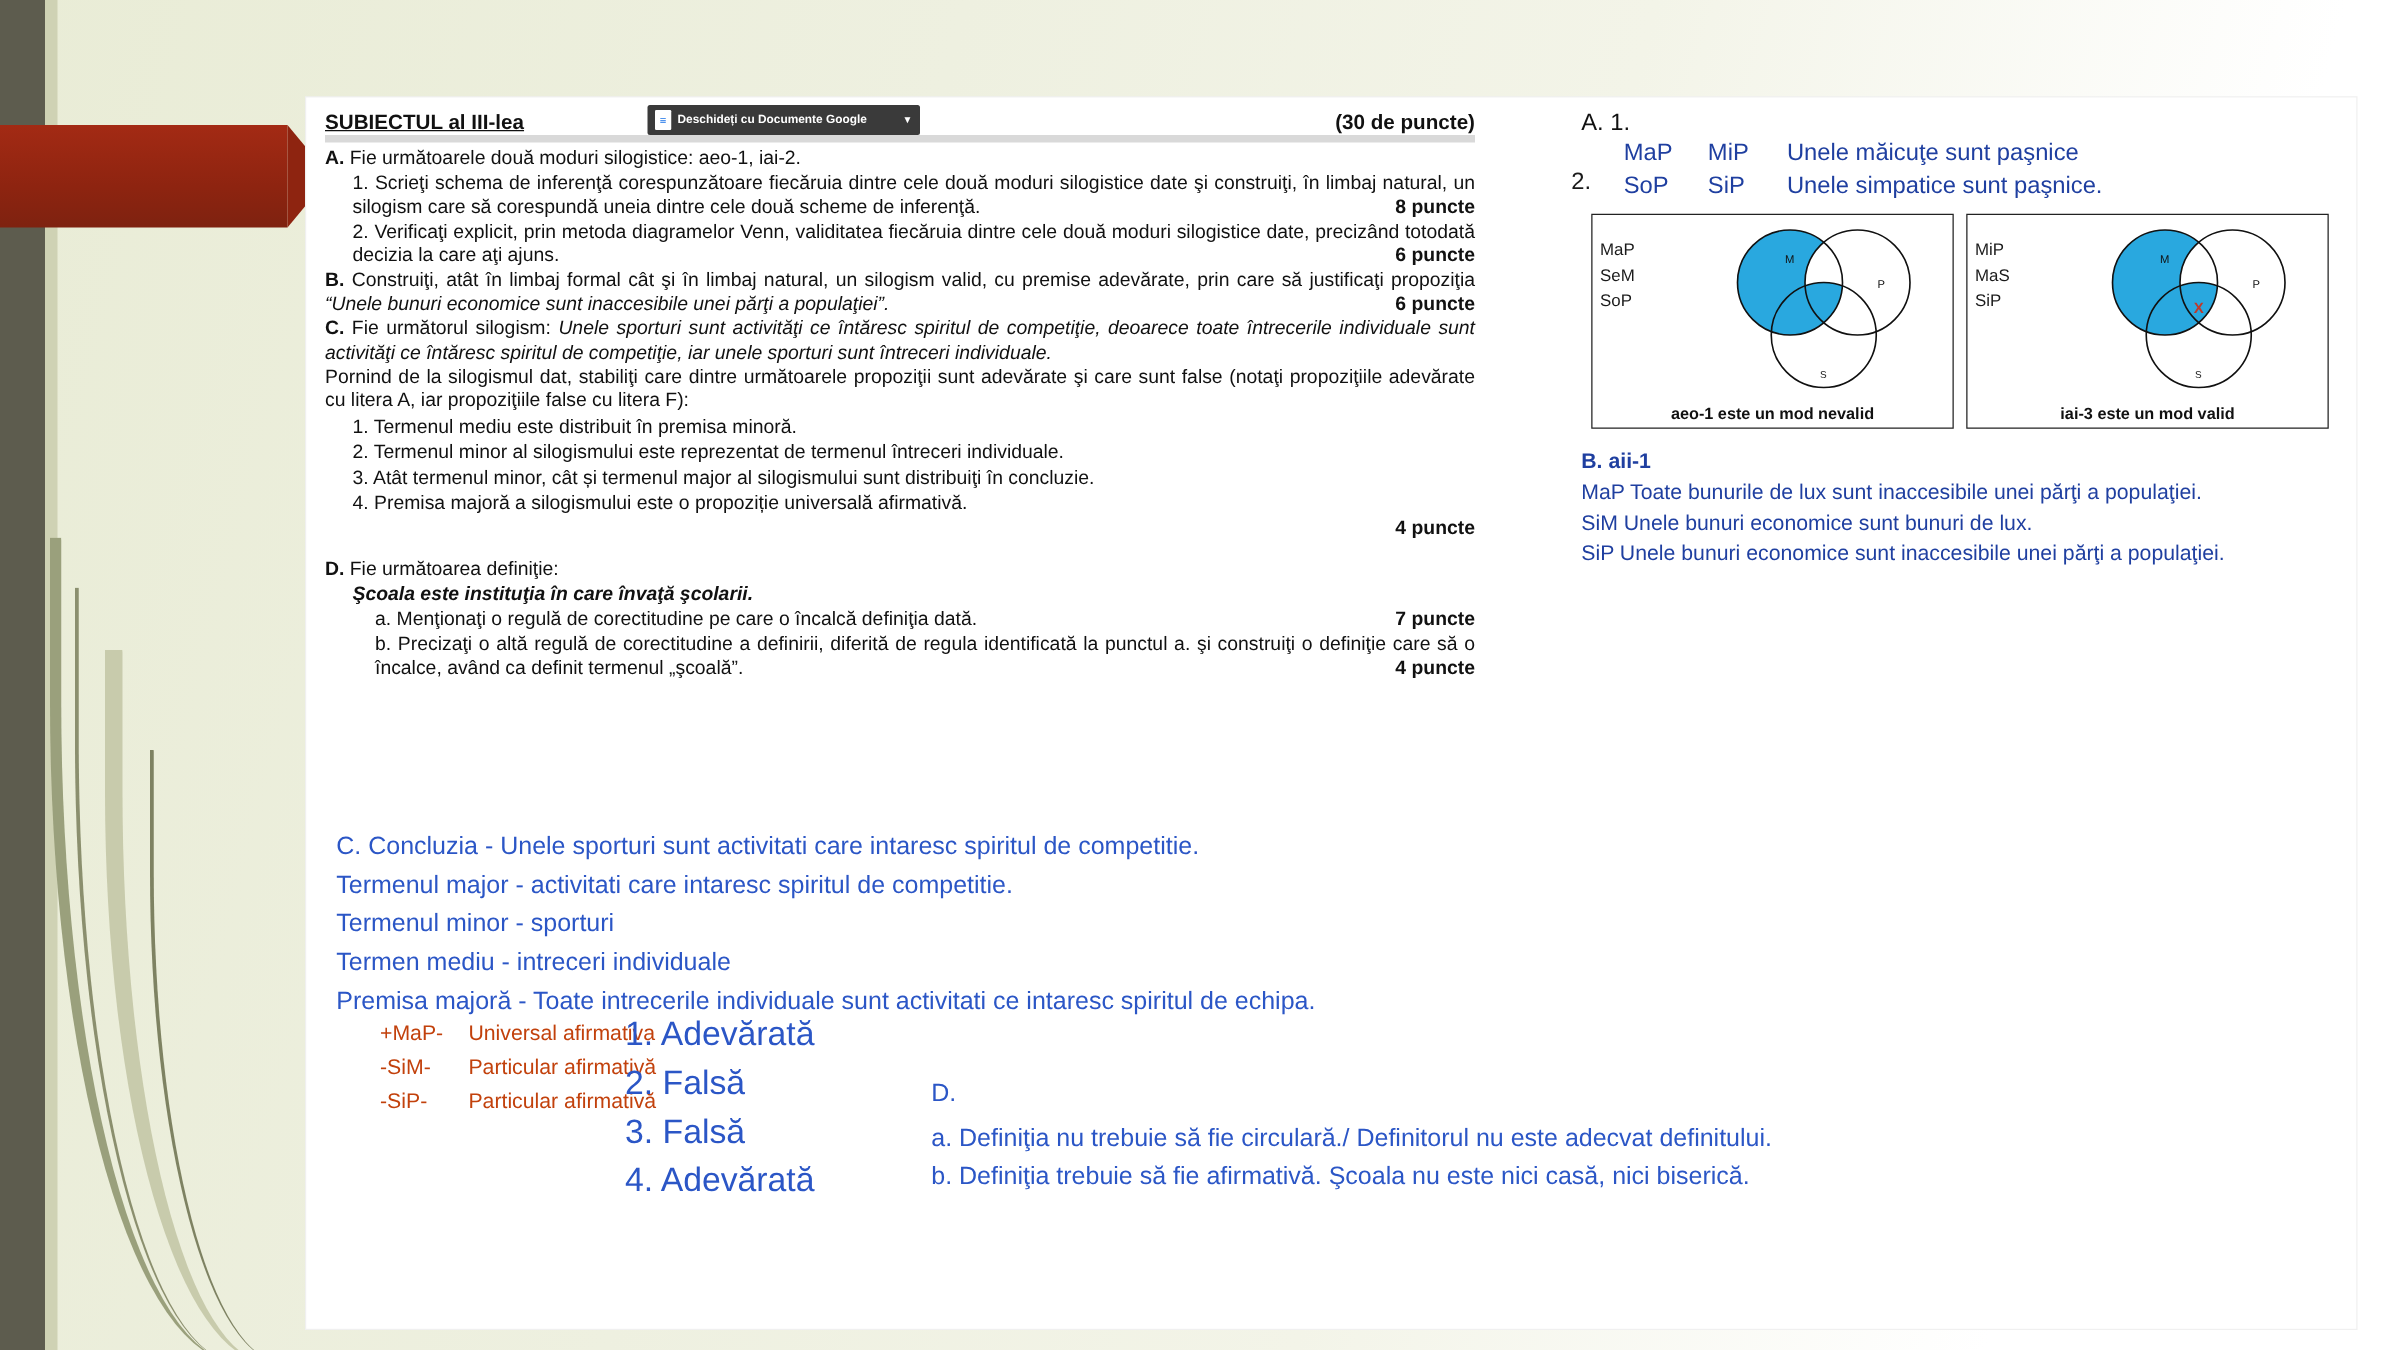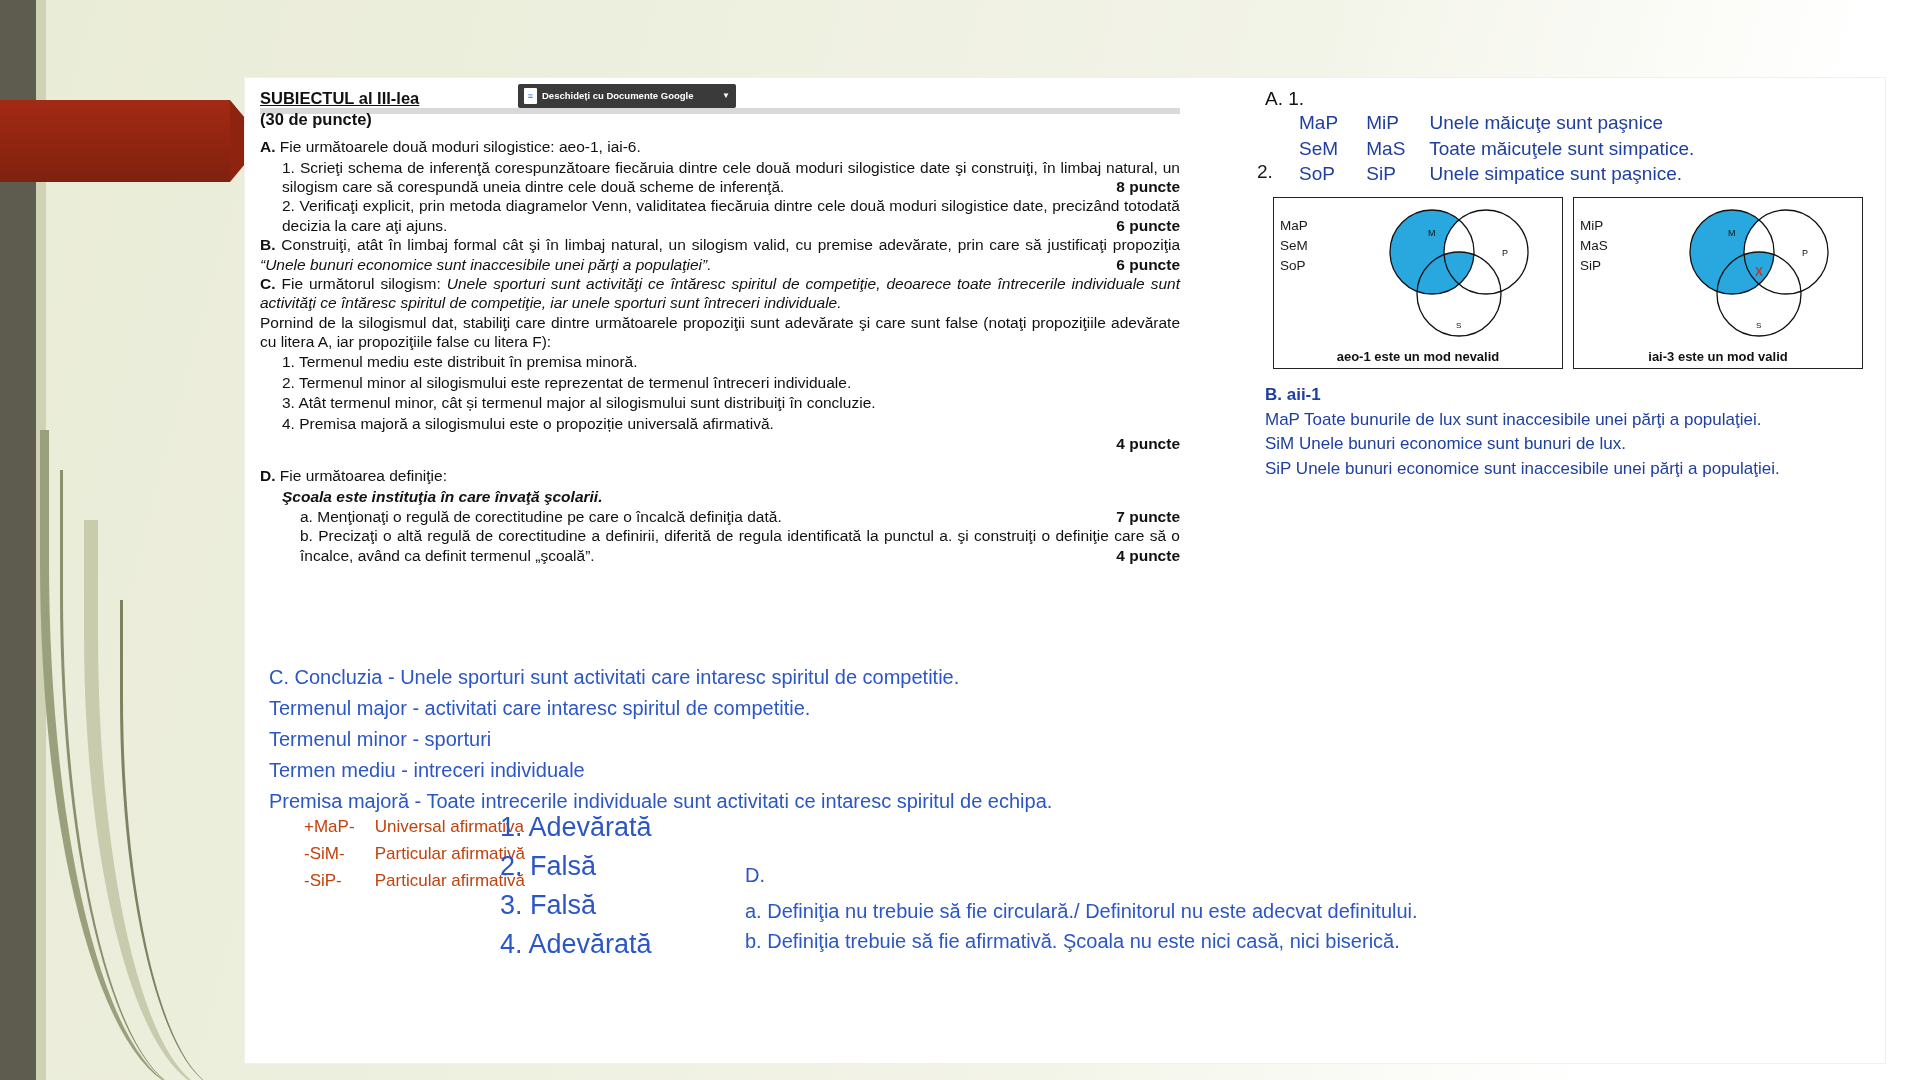--- a/index.html
+++ b/index.html
@@ -60,21 +60,20 @@
     position: absolute; left: 15px; top: 10px; width: 920px;
     font-family: "Liberation Sans", sans-serif;
     color: #111;
     font-size: 15.5px;
     line-height: 1.25;
   }
   .sheet .hdr {
     display: flex; align-items: flex-start; justify-content: space-between;
     font-weight: bold; font-size: 16.5px;
     position: relative;
-    flex-direction: column;
   }
   .sheet .hdr .t { text-decoration: underline; }
   .sheet p { margin: 0 0 1px 0; text-align: justify; }
   .ind1 { padding-left: 22px; }
   .ind2 { padding-left: 40px; }
   .pts { float: right; font-weight: bold; margin-left: 24px; }
   .it { font-style: italic; }
   .bd { font-weight: bold; }
   .rowline { display: flex; justify-content: space-between; align-items: center; gap: 10px;}
   .rowline .txt { flex: 1; text-align: justify; }
@@ -177,21 +176,21 @@
           <span class="docicon">≡</span>
           <span>Deschideți cu Documente Google</span>
           <span class="caret">▼</span>
         </div>
       </div>
 
       <div style="height:8px"></div>
 
       <p>
         <span class="bd">A.</span>
-        <span>Fie următoarele două moduri silogistice: aeo-1, iai-6.</span>
+        <span>Fie următoarele două moduri silogistice: aeo-1, iai-2.</span>
       </p>
       <div class="rowline ind1">
         <span class="txt">
           <span>1.</span>
           <span>Scrieţi schema de inferenţă corespunzătoare fiecăruia dintre cele două moduri silogistice date şi construiţi, în limbaj natural, un silogism care să corespundă uneia dintre cele două scheme de inferenţă.</span>
           <span class="pts">8 puncte</span>
         </span>
       </div>
       <div class="rowline ind1">
         <span class="txt">
@@ -249,25 +248,20 @@
     </div>
 
     <div class="rightcol">
       <div class="r-a-label">A. 1.</div>
 
       <div class="modes">
         <div>
           <span class="code">MaP</span>
           <span class="code2">MiP</span>
           <span>Unele măicuţe sunt paşnice</span>
-        </div>
-        <div>
-          <span class="code">SeM</span>
-          <span class="code2">MaS</span>
-          <span>Toate măicuţele sunt simpatice.</span>
         </div>
         <div>
           <span class="code">SoP</span>
           <span class="code2">SiP</span>
           <span>Unele simpatice sunt paşnice.</span>
         </div>
       </div>
 
       <div style="position:relative; height:4px">
         <div style="position:absolute; left:-8px; top:-26px; font-size:19px;">2.</div>

